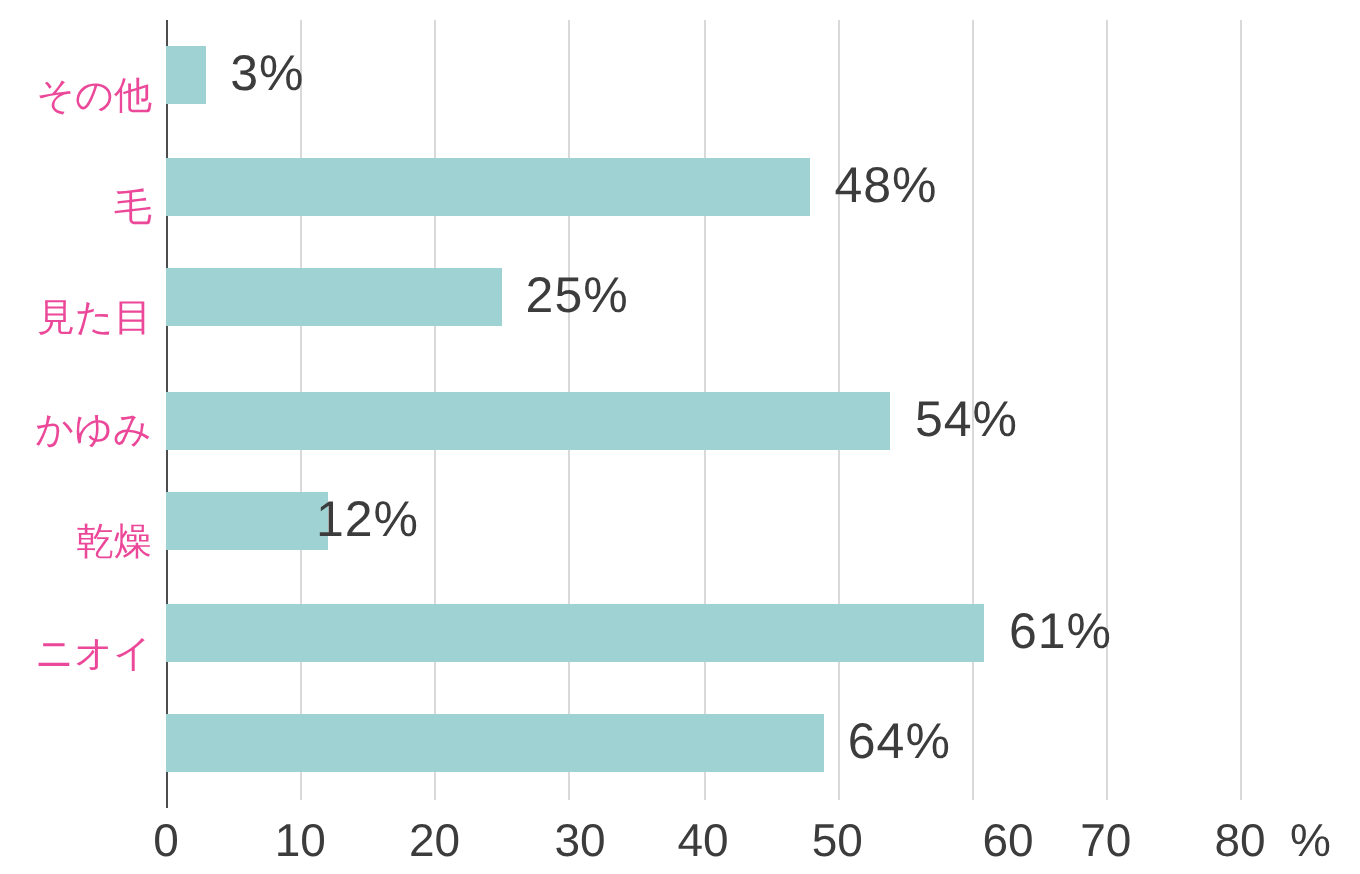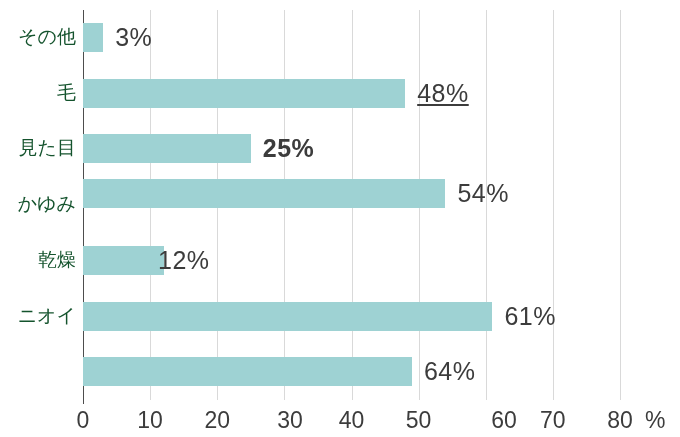--- a/index.html
+++ b/index.html
@@ -64,22 +64,23 @@
     white-space: nowrap;
     letter-spacing: 0.5px;
   }
   .cat-label {
     position: absolute;
     right: 0;
     width: 76px;
     text-align: right;
     font-size: 19px;
     line-height: 24px;
-    color: #14532d;
+    color: #ec4899;
     white-space: nowrap;
+    margin-top: 12px;
   }
   .cat-labels {
     position: absolute;
     left: 0;
     top: 10px;
     width: 76px;
     height: 390px;
   }
   .x-tick-label {
     position: absolute;
@@ -119,27 +120,27 @@
         <div class="gridline" style="left: 469.875px;"></div>
         <div class="gridline" style="left: 537px;"></div>
       </div>
     <div id="bars">
         <div class="bar-row" style="top: 0px; height: 55.7143px;">
           <div class="bar" style="width: 20.1375px; background: rgb(158, 210, 211);"></div>
           <div class="bar-value" style="left: 32.1375px;">3%</div>
         </div>
         <div class="bar-row" style="top: 55.7143px; height: 55.7143px;">
           <div class="bar" style="width: 322.2px; background: rgb(158, 210, 211);"></div>
-          <div class="bar-value" style="left: 334.2px; text-decoration: underline;">48%</div>
+          <div class="bar-value" style="left: 334.2px;">48%</div>
         </div>
         <div class="bar-row" style="top: 111.429px; height: 55.7143px;">
           <div class="bar" style="width: 167.812px; background: rgb(158, 210, 211);"></div>
-          <div class="bar-value" style="left: 179.812px; font-weight: bold;">25%</div>
+          <div class="bar-value" style="left: 179.812px;">25%</div>
         </div>
-        <div class="bar-row" style="top: 156px; height: 55.7143px;">
+        <div class="bar-row" style="top: 173px; height: 55.7143px;">
           <div class="bar" style="width: 362.475px; background: rgb(158, 210, 211);"></div>
           <div class="bar-value" style="left: 374.475px;">54%</div>
         </div>
         <div class="bar-row" style="top: 222.857px; height: 55.7143px;">
           <div class="bar" style="width: 80.55px; background: rgb(158, 210, 211);"></div>
           <div class="bar-value" style="left: 75px;">12%</div>
         </div>
         <div class="bar-row" style="top: 278.571px; height: 55.7143px;">
           <div class="bar" style="width: 409.462px; background: rgb(158, 210, 211);"></div>
           <div class="bar-value" style="left: 421.462px;">61%</div>

